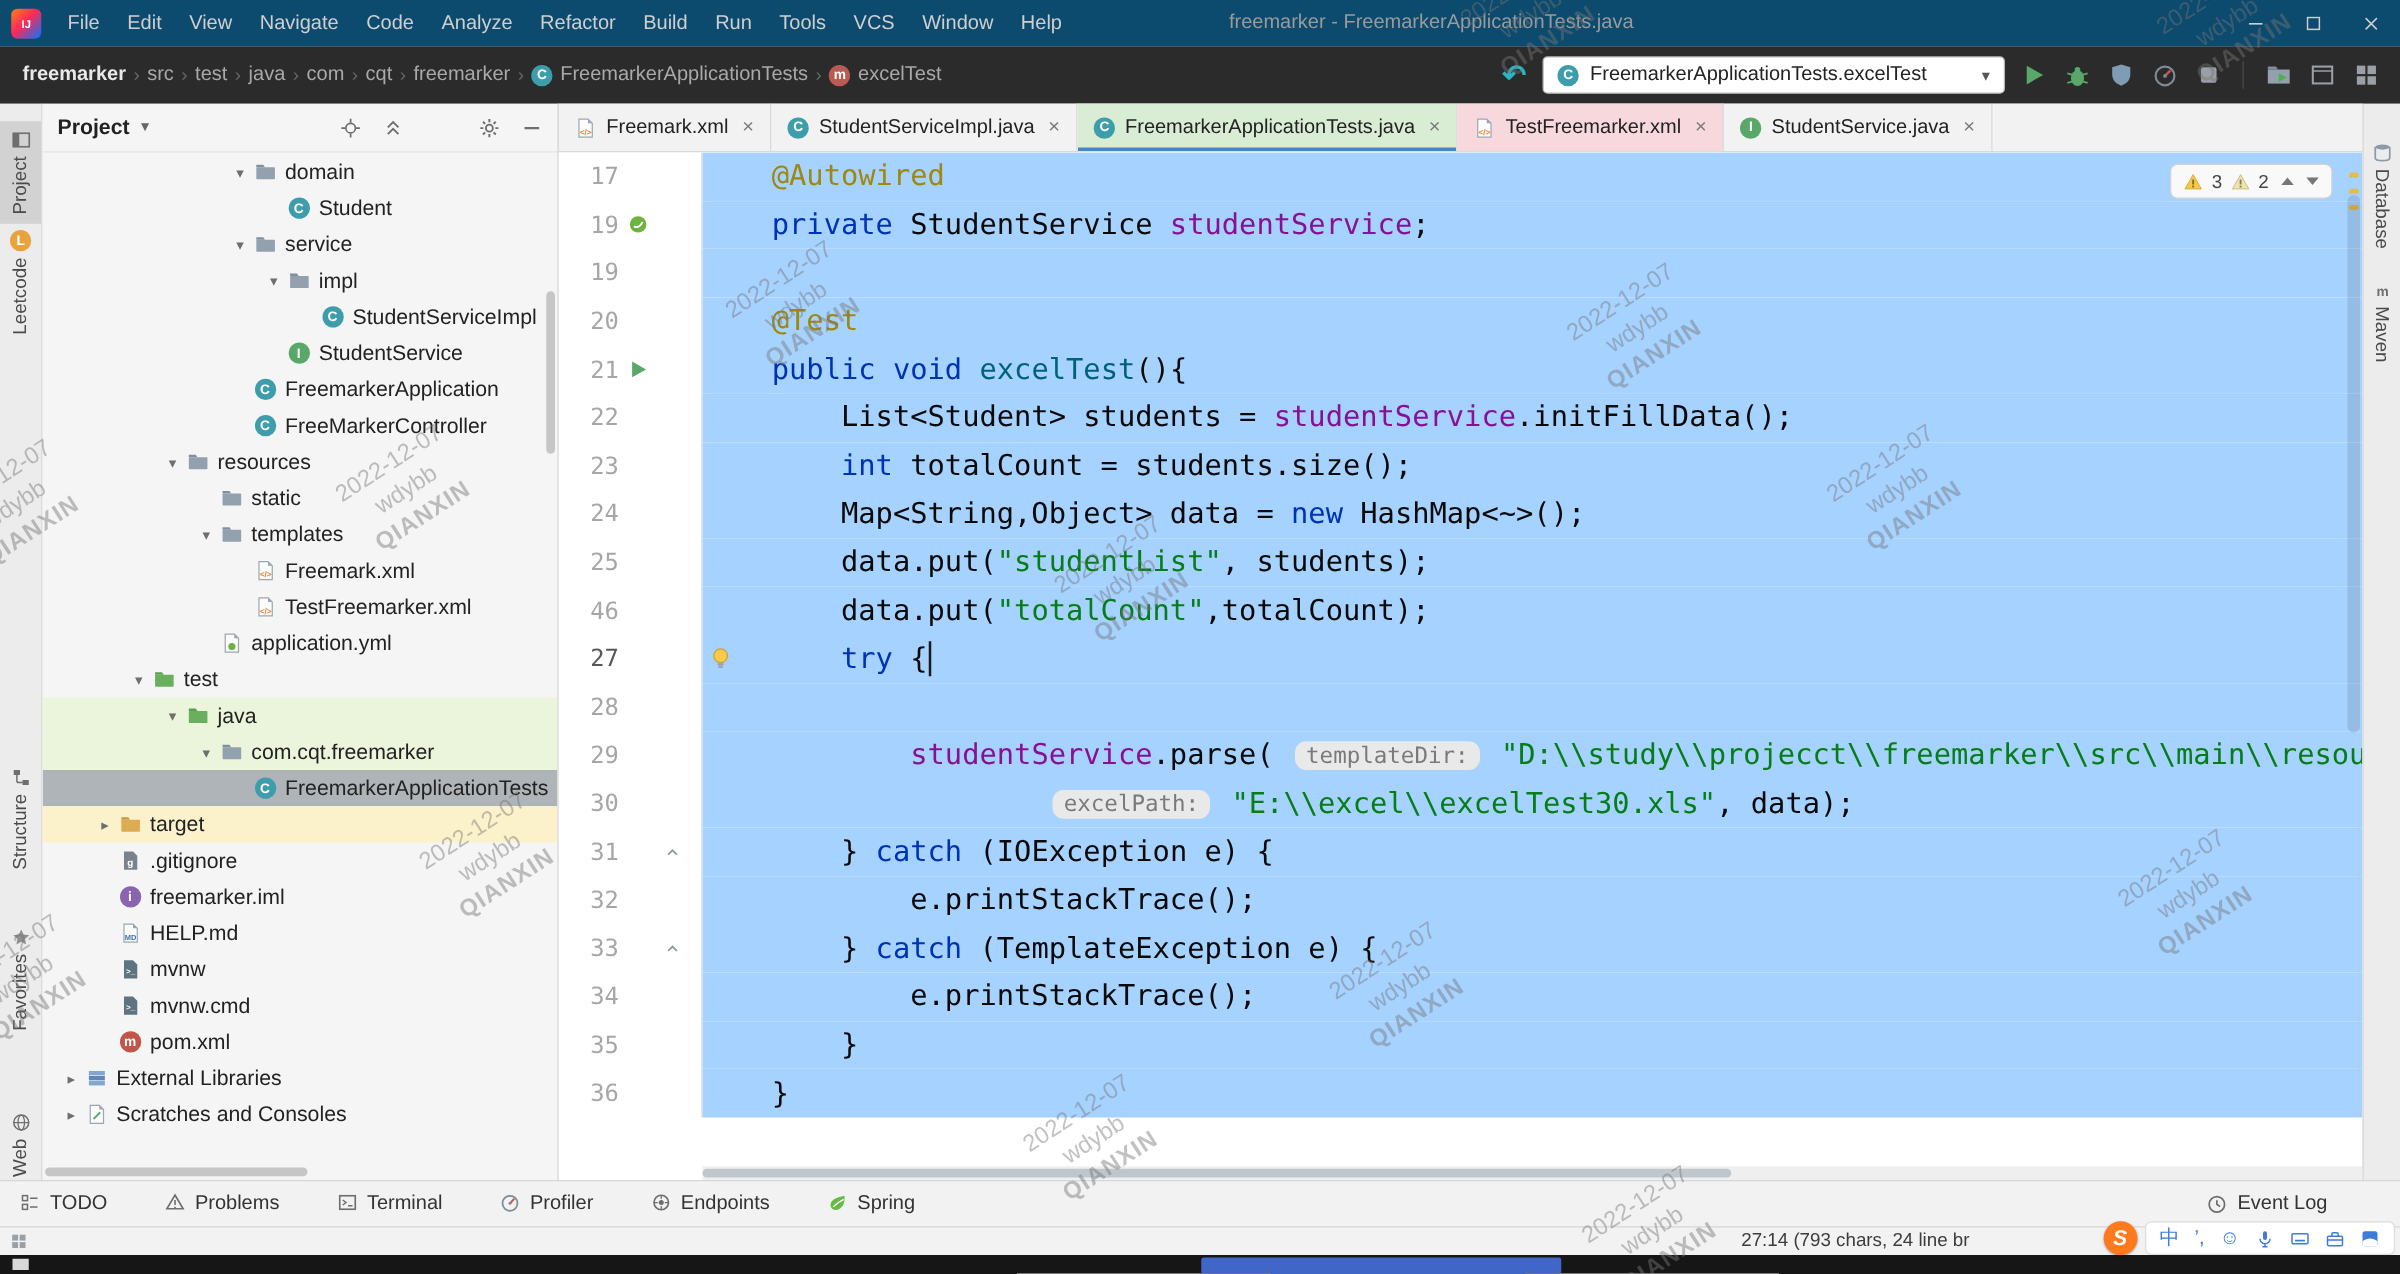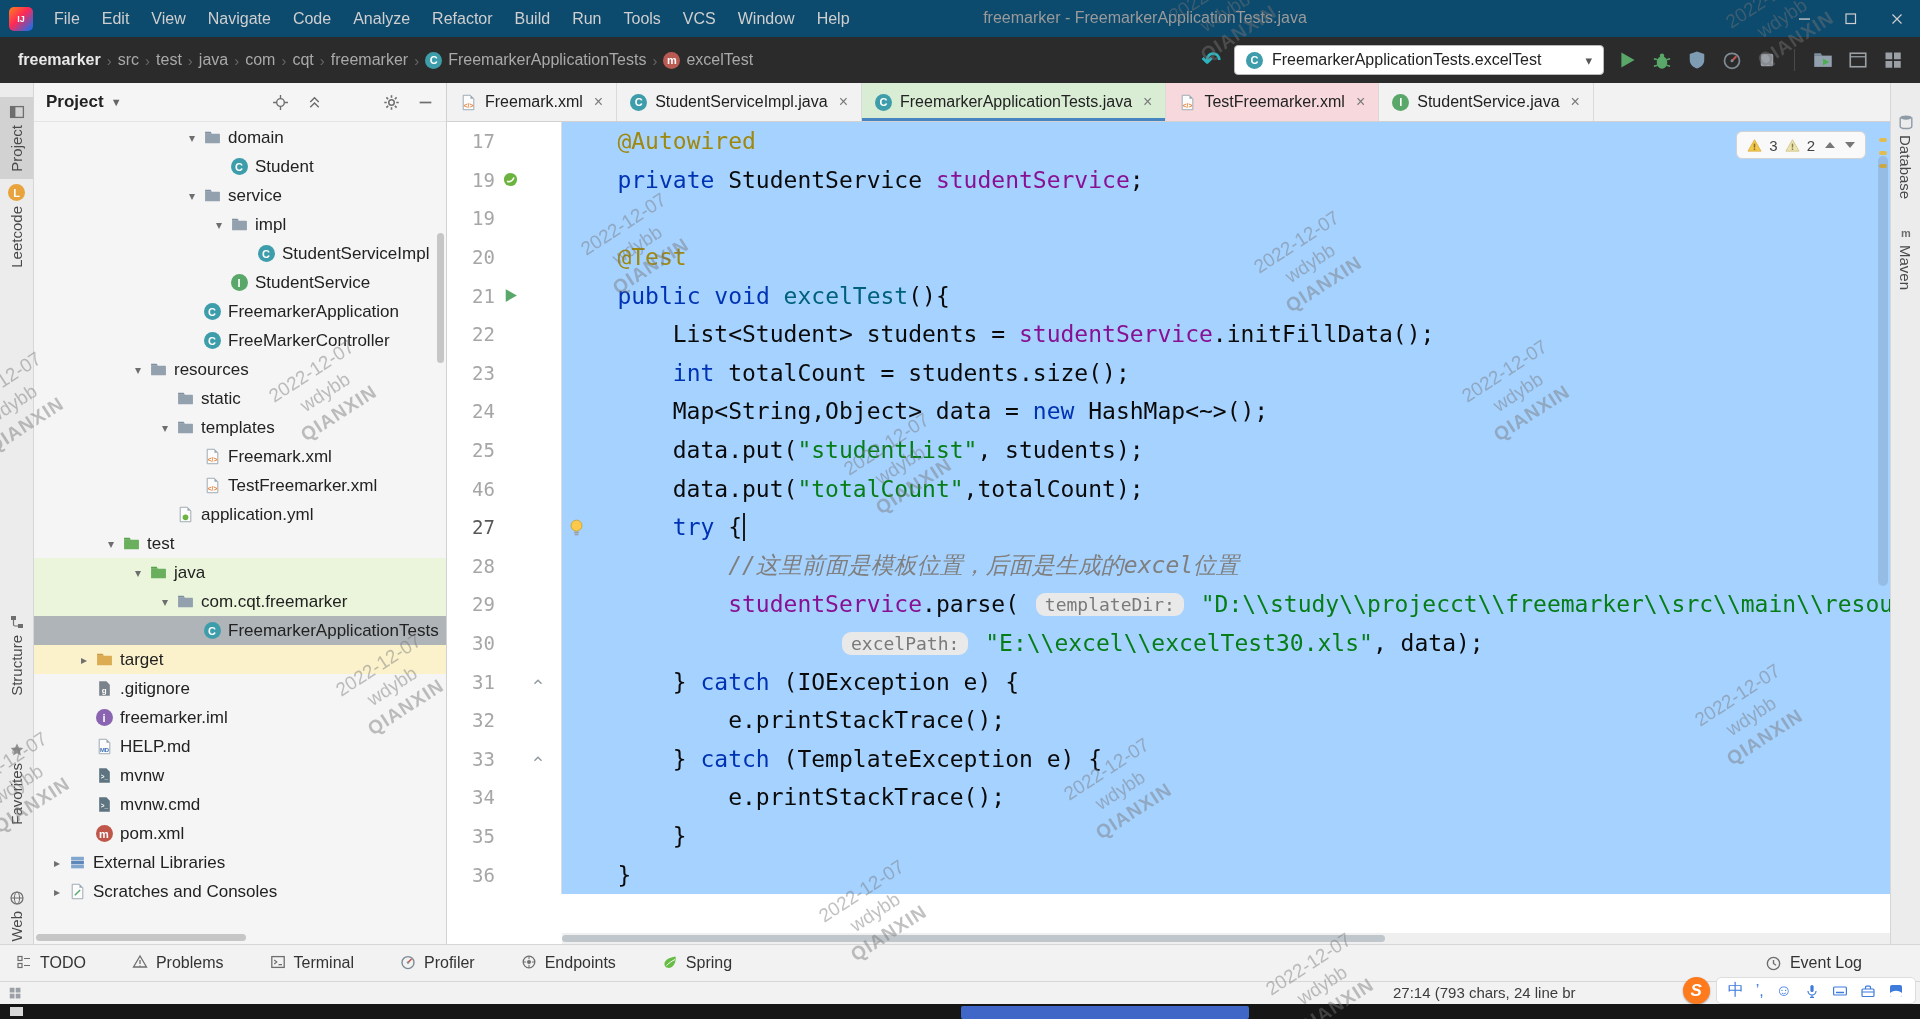--- a/index.html
+++ b/index.html
@@ -793,21 +793,21 @@
                     <rect x="6" y="11.4" width="4" height="1.6" fill="#9AA0A6"></rect>
                     <rect x="6.5" y="13.4" width="3" height="1.2" fill="#9AA0A6"></rect>
                   </svg></span></div>
             </div>
             <div class="cl">
               <div class="gut">
                 <span class="num">28</span>
                 <span class="gic"></span>
                 <span class="foldc"></span>
               </div>
-              <div class="code"><span class="s-pl">            </span><span class="s-cmt">//这里前面是模板位置，后面是生成的excel位置</span></div>
+              <div class="code"><span class="s-pl">            </span></div>
             </div>
             <div class="cl">
               <div class="gut">
                 <span class="num">29</span>
                 <span class="gic"></span>
                 <span class="foldc"></span>
               </div>
               <div class="code"><span class="s-pl">            </span><span class="s-fd">studentService</span><span class="s-pl">.parse( </span><span class="hint">templateDir:</span><span class="s-pl"> </span><span class="s-str">"D:\\study\\projecct\\freemarker\\src\\main\\resour</span></div>
             </div>
             <div class="cl">

